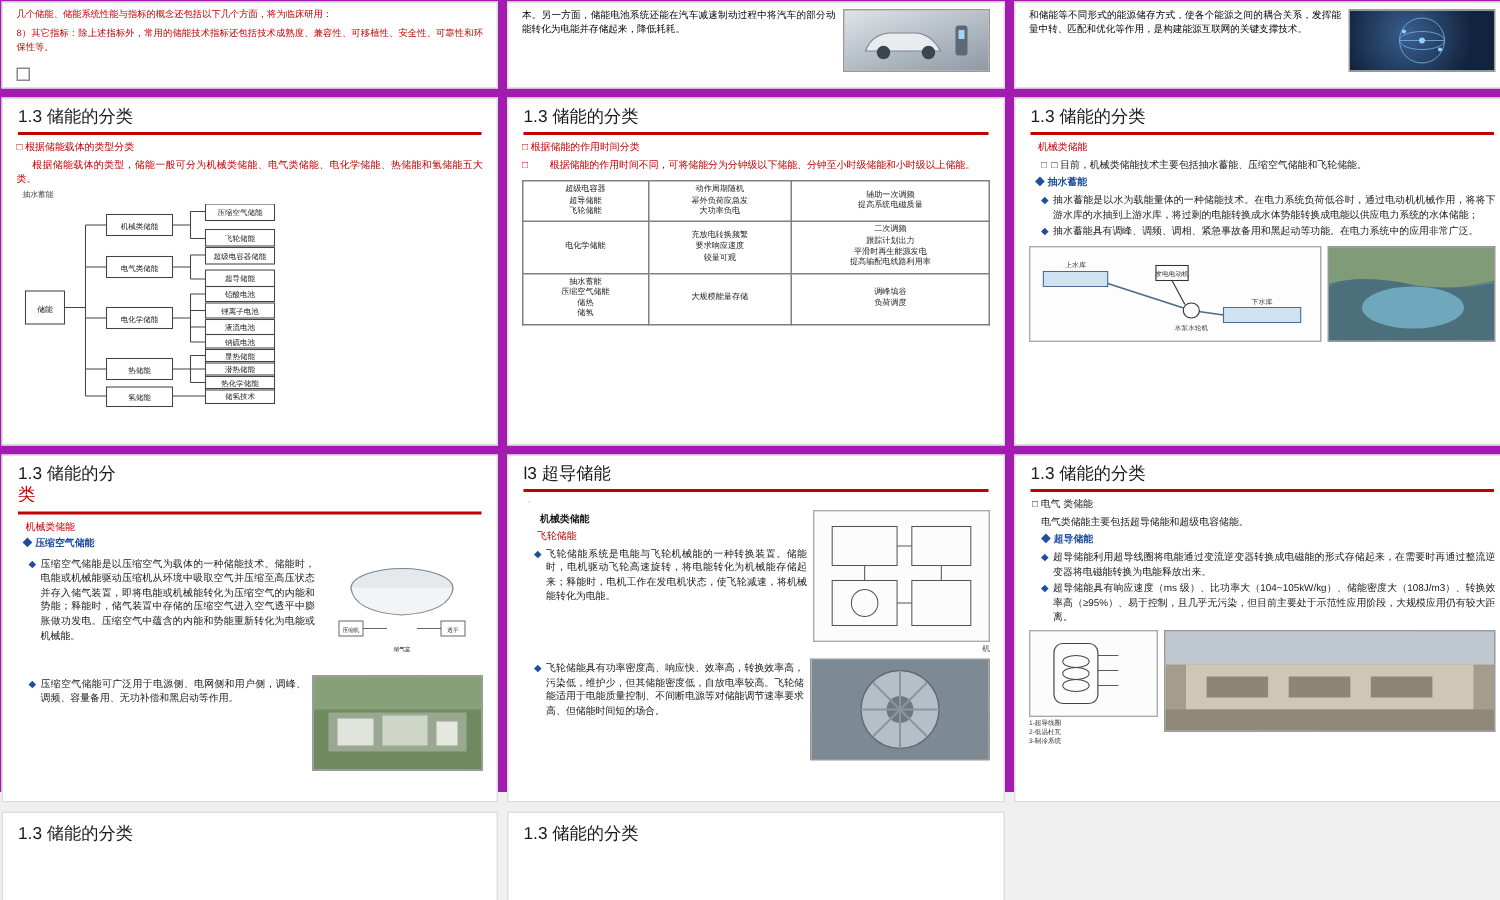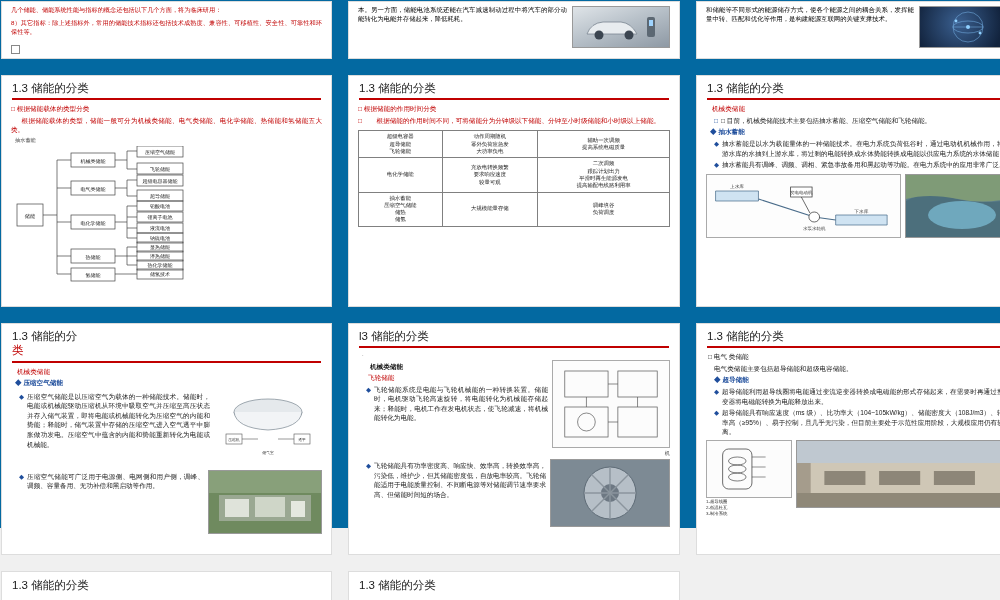--- a/index.html
+++ b/index.html
@@ -10,22 +10,22 @@
     height: 600px;
     overflow: hidden;
     font-family: "Liberation Sans", sans-serif;
   }
   .grid {
     display: grid;
     grid-template-columns: 333px 334px 333px;
     grid-template-rows: 60px 234px 234px 72px;
     width: 1000px;
     height: 528px;
-    background: #0369a1;
-    gap: 14px;
+    background: #a21caf;
+    gap: 4px;
   }
   .slide {
     background: #ffffff;
     border: 1px solid #dddddd;
     margin: 1px;
     overflow: hidden;
     position: relative;
     box-sizing: border-box;
   }
   .title {
@@ -358,21 +358,21 @@
             <rect x="46" y="26" width="30" height="20" fill="#cfd6c8"></rect>
             <rect x="82" y="30" width="14" height="16" fill="#e4e8df"></rect>
             <path d="M0 0 h112 v22 H0 z" fill="#88a07a"></path>
           </svg>
         </div>
       </div>
     </div>
   </div>
 
   <div class="slide">
-    <div class="title">l3 储能的分类</div>
+    <div class="title">l3 超导储能</div>
     <div class="rule"></div>
     <div class="body">
       <div style="font-size:5px;color:#333;margin-left:4px">·</div>
       <div class="row" style="gap:4px">
         <div class="col" style="flex:1 1 58%">
           <div class="para" style="margin-left:12px;font-weight:bold">机械类储能</div>
           <div class="para red" style="margin-left:10px">飞轮储能</div>
           <div class="lvl2">
             <span class="mk">◆</span>
             <span class="tx">飞轮储能系统是电能与飞轮机械能的一种转换装置。储能时，电机驱动飞轮高速旋转，将电能转化为机械能存储起来；释能时，电机工作在发电机状态，使飞轮减速，将机械能转化为电能。</span>

